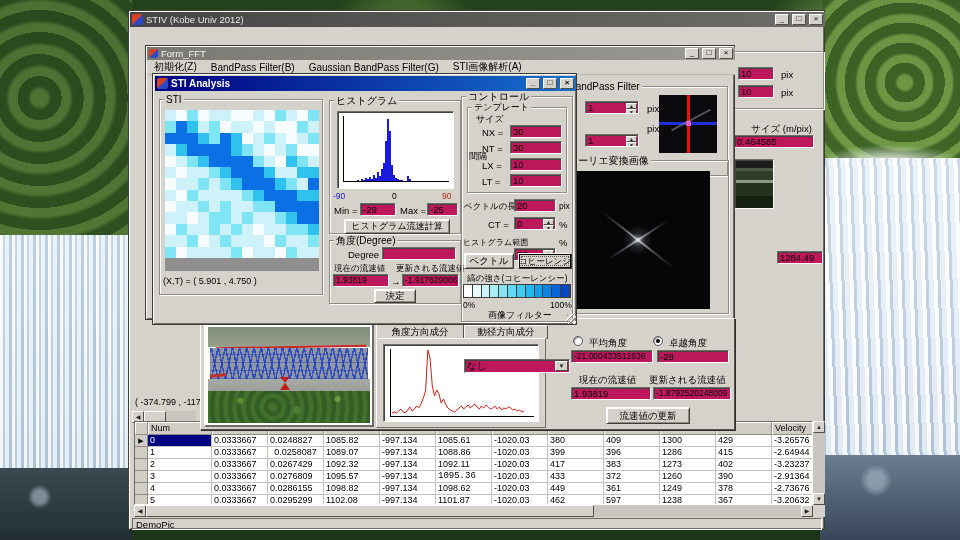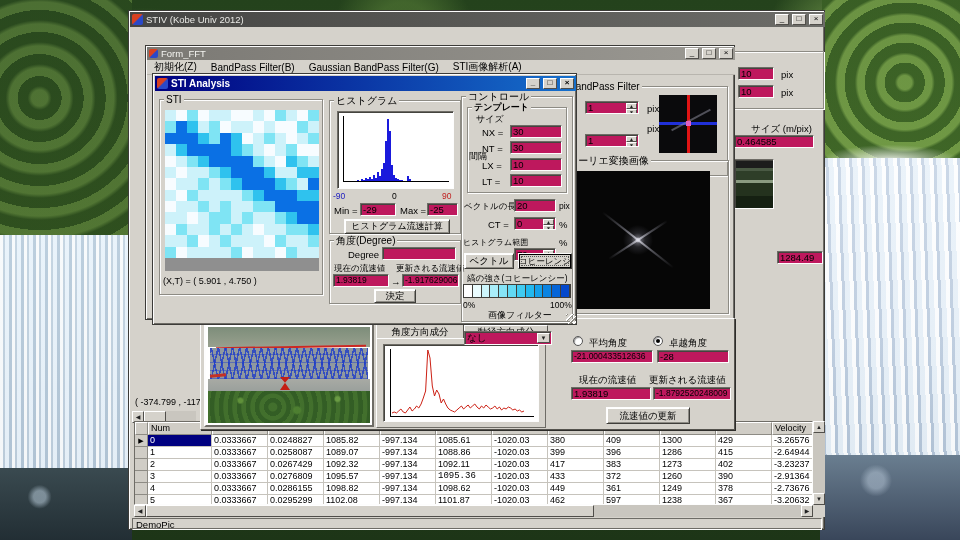--- a/index.html
+++ b/index.html
@@ -164,21 +164,21 @@
             <div class="td" style="width: 56px;">380</div>
             <div class="td" style="width: 56px;">409</div>
             <div class="td" style="width: 56px;">1300</div>
             <div class="td" style="width: 56px;">429</div>
             <div class="td" style="width: 42px;">-3.26576</div>
           </div>
           <div class="tr">
             <div class="mk"></div>
             <div class="td" style="width: 64px;">1</div>
             <div class="td" style="width: 56px;">0.0333667</div>
-            <div class="td" style="width: 56px;">0.0258087</div>
+            <div class="td" style="width: 56px; text-align: center;">0.0258087</div>
             <div class="td" style="width: 56px;">1089.07</div>
             <div class="td" style="width: 56px;">-997.134</div>
             <div class="td" style="width: 56px;">1088.86</div>
             <div class="td" style="width: 56px;">-1020.03</div>
             <div class="td" style="width: 56px;">399</div>
             <div class="td" style="width: 56px;">396</div>
             <div class="td" style="width: 56px;">1286</div>
             <div class="td" style="width: 56px;">415</div>
             <div class="td" style="width: 42px;">-2.64944</div>
           </div>
@@ -624,21 +624,21 @@
       <div class="a lbl" style="left:66px;top:22px;font-size:8.5px;">更新される流速値</div>
       <div class="a field" style="left:3px;top:33px;width:56px;font-size:8.5px;">1.93819</div>
       <div class="a lbl" style="left:61px;top:35px;">→</div>
       <div class="a field" style="left:72px;top:33px;width:57px;font-size:8.5px;">-1.917629006</div>
       <div class="a btn" style="left:44px;top:48px;width:42px;height:14px;line-height:12px;">決定</div>
     </div>
 
     <div class="a group" style="left:308px;top:22px;width:112px;height:226px;">
       <div class="glabel" style="left:4px;">コントロール</div>
       <div class="a group" style="left:5px;top:10px;width:100px;height:86px;">
-        <div class="glabel" style="left:4px;font-size:9px;font-weight:bold;">テンプレート</div>
+        <div class="glabel" style="left:4px;font-size:9px;">テンプレート</div>
         <div class="a lbl" style="left:8px;top:6px;font-size:9px;">サイズ</div>
         <div class="a lbl" style="left:14px;top:19px;">NX =</div>
         <div class="a field" style="left:42px;top:17px;width:52px;">30</div>
         <div class="a lbl" style="left:14px;top:35px;">NT =</div>
         <div class="a field" style="left:42px;top:33px;width:52px;">30</div>
         <div class="a lbl" style="left:1px;top:43px;font-size:9px;">間隔</div>
         <div class="a lbl" style="left:14px;top:52px;">LX =</div>
         <div class="a field" style="left:42px;top:50px;width:52px;">10</div>
         <div class="a lbl" style="left:14px;top:68px;">LT =</div>
         <div class="a field" style="left:42px;top:66px;width:52px;">10</div>
@@ -677,20 +677,20 @@
           <div style="background: rgb(64, 203, 241);"></div>
           <div style="background: rgb(34, 184, 238);"></div>
           <div style="background: rgb(20, 160, 234);"></div>
           <div style="background: rgb(11, 132, 226);"></div>
           <div style="background: rgb(5, 101, 216);"></div>
           <div style="background: rgb(4, 72, 204);"></div>
         </div>
       <div class="a lbl" style="left:1px;top:203px;font-size:8.5px;">0%</div>
       <div class="a lbl" style="left:88px;top:203px;font-size:8.5px;">100%</div>
       <div class="a lbl" style="left:26px;top:213px;font-size:9px;">画像フィルター</div>
-      <div class="a field rel" style="left:2px;top:208px;width:88px;height:14px;">
+      <div class="a field rel" style="left:2px;top:236px;width:106px;height:14px;">
         <span>なし</span>
         <div class="a sbtn" style="right:1px;top:1px;width:13px;height:10px;font-size:6px;line-height:9px;">▼</div>
       </div>
     </div>
     <div class="a grip" style="left:413px;top:240px;width:10px;height:10px;"></div>
   </div>
 </div>
 
 </body></html>

